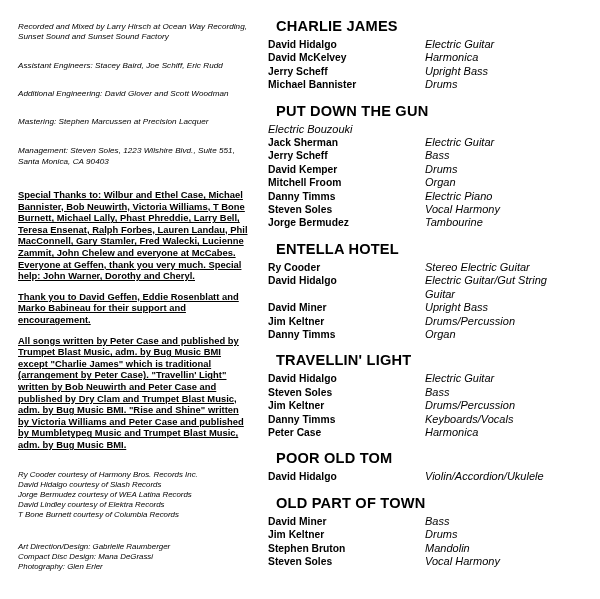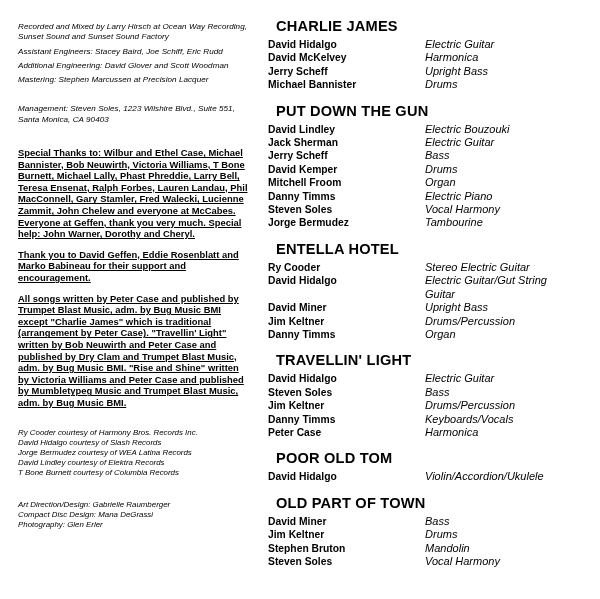--- a/index.html
+++ b/index.html
@@ -38,21 +38,21 @@
     margin-bottom: 13px;
   }
   .italic-blk p {
     margin: 0;
     font-style: italic;
     font-size: 8.1px;
     line-height: 10.3px;
     letter-spacing: 0.05px;
   }
   .italic-blk p + p {
-    margin-top: 4px;
+    margin-top: 18px;
   }
   .bold-blk p {
     margin: 0;
     font-weight: bold;
     font-size: 9.4px;
     line-height: 11.6px;
     letter-spacing: 0.02px;
     text-decoration: underline;
   }
   .bold-blk p + p {
@@ -166,21 +166,20 @@
       </div>
       <div class="credit-row">
         <span class="player">Michael Bannister</span>
         <span class="instrument">Drums</span>
       </div>
     </div>
 
     <div class="song">
       <p class="song-title">PUT DOWN THE GUN</p>
       <div class="credit-row">
-        <span class="player">David Lindley</span>
         <span class="instrument">Electric Bouzouki</span>
       </div>
       <div class="credit-row">
         <span class="player">Jack Sherman</span>
         <span class="instrument">Electric Guitar</span>
       </div>
       <div class="credit-row">
         <span class="player">Jerry Scheff</span>
         <span class="instrument">Bass</span>
       </div>

